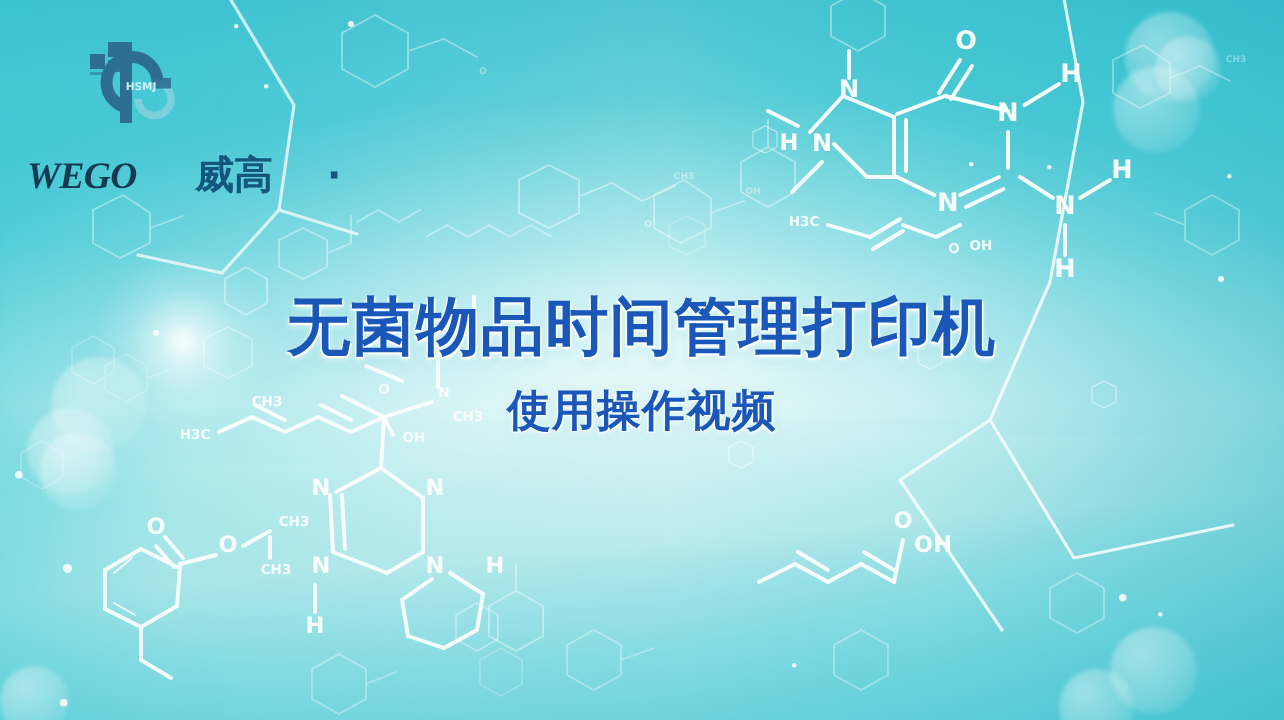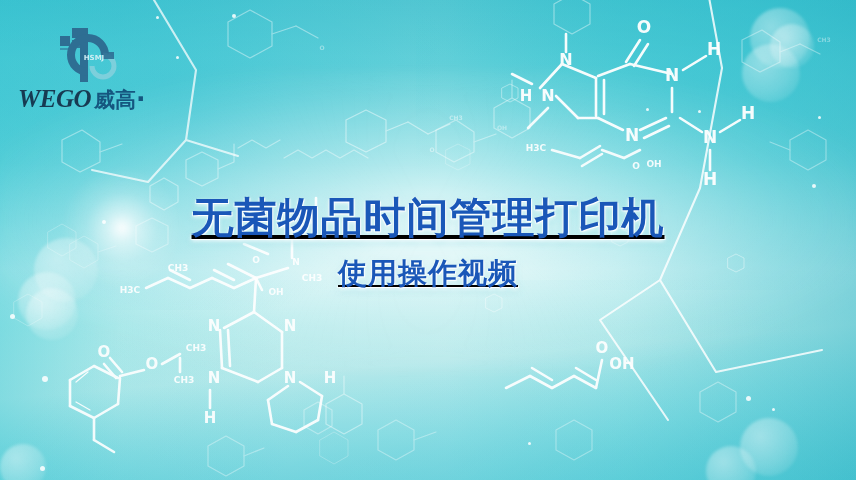--- a/index.html
+++ b/index.html
@@ -119,58 +119,58 @@
     width: 200px;
     z-index: 40;
   }
   #brand-mark {
     position: relative;
     width: 70px;
     height: 58px;
     margin-left: 40px;
   }
   #brand-wordmark {
-    margin-top: 0;
+    margin-top: 18px;
     display: flex;
     align-items: baseline;
     white-space: nowrap;
     line-height: 1;
+    gap: 36px;
   }
   .wm-latin {
     font-family: "Liberation Serif", "DejaVu Serif", serif;
     font-style: italic;
     font-weight: 700;
     font-size: 25px;
     letter-spacing: -0.5px;
     color: #173a52;
   }
   .wm-cjk {
     font-family: "DejaVu Sans", "Liberation Sans", sans-serif;
     font-weight: 700;
-    font-size: 21px;
+    font-size: 26px;
     letter-spacing: 0px;
     color: #15567f;
     margin-left: 3px;
   }
   .wm-dot {
     font-family: "DejaVu Sans", sans-serif;
     font-weight: 700;
     font-size: 25px;
     color: #15567f;
   }
 
   
   #title-block {
     position: absolute;
     left: 0;
     top: 196px;
     width: 100%;
     text-align: center;
     z-index: 30;
-    text-decoration: underline;
   }
   #main-title {
     font-family: "DejaVu Sans", "Liberation Sans", sans-serif;
     font-weight: 700;
     font-size: 42px;
     line-height: 1.05;
     letter-spacing: 1px;
     color: #1a57b8;
     text-shadow:
        1px 1px 0 rgba(255,255,255,0.85),

